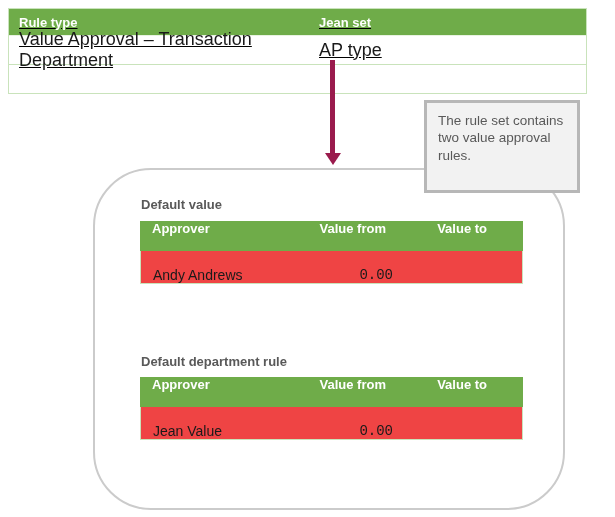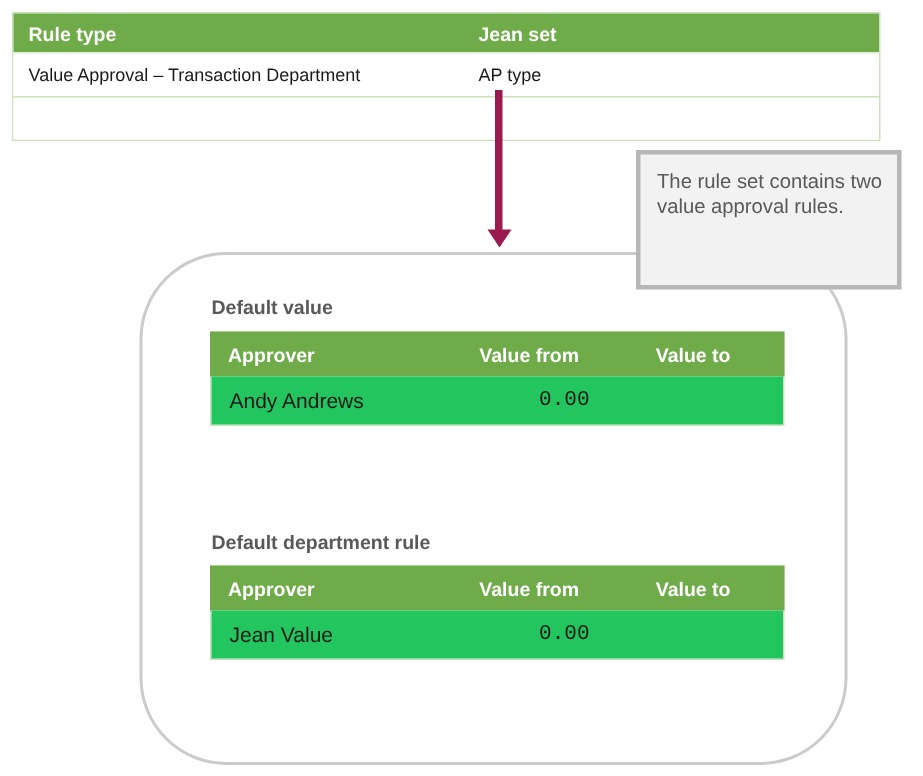--- a/index.html
+++ b/index.html
@@ -4,49 +4,49 @@
 <style>
   html, body { margin:0; padding:0; background:#ffffff; }
   .page {
     position:relative; width:615px; height:517px; background:#ffffff;
     font-family:"Liberation Sans", "DejaVu Sans", sans-serif; overflow:hidden;
   }
 
   
   .top-table {
     position:absolute; left:8px; top:8px; width:579px;
-    border:1px solid #c9e3bb; box-sizing:border-box; z-index:2;
+    border:1px solid #c9e3bb; box-sizing:border-box; z-index:2;text-decoration:underline;
   }
   .top-table .thead {
     display:flex; align-items:center; height:26px;
     background:#6fac49; color:#ffffff; font-weight:bold; font-size:13px;
   }
   .top-table .trow {
     display:flex; align-items:center; height:28px;
-    background:#ffffff; color:#1a1a1a; font-size:12px;
+    background:#ffffff; color:#1a1a1a; font-size:18px;
     border-top:1px solid #c9e3bb;
   }
   .top-table .trow.first { border-top:1px solid #e9f3e2; }
   .top-table .c1 { width:310px; padding-left:10px; box-sizing:border-box; }
   .top-table .c2 { flex:1; }
 
   
   .arrow-shaft {
     position:absolute; left:330px; top:60px; width:5px; height:94px;
     background:#9a1b4d; z-index:4;
   }
   .arrow-head {
     position:absolute; left:325px; top:153px; width:0; height:0;
     border-left:8px solid transparent; border-right:8px solid transparent;
     border-top:12px solid #9a1b4d; z-index:4;
   }
 
   
   .callout {
-    position:absolute; left:424px; top:100px; width:177px; height:93px;
+    position:absolute; left:424px; top:100px; width:156px; height:93px;
     box-sizing:border-box; background:#f2f2f2; border:3px solid #b7b7b7;
     padding:9px 6px 0 11px; color:#595959; font-size:13.5px; line-height:1.28;
     z-index:5;
   }
 
   
   .panel {
     position:absolute; left:93px; top:168px; width:472px; height:342px;
     box-sizing:border-box; background:#ffffff;
     border:2px solid #cbcbcb; border-radius:58px; z-index:1;
@@ -55,27 +55,27 @@
   
   .inner-label {
     position:absolute; left:141px; font-weight:bold; font-size:13px;
     color:#595959; z-index:2;
   }
   .inner-table {
     position:absolute; left:140px; width:383px;
     border:1px solid #c9e3bb; box-sizing:border-box; z-index:2; background:#fff;
   }
   .inner-table .thead {
-    display:flex; align-items:center; height:30px;
+    display:flex; align-items:flex-start; height:30px;
     background:#6fac49; color:#ffffff; font-weight:bold; font-size:13px;
     margin:-1px -1px 0 -1px;
   }
   .inner-table .trow {
-    display:flex; align-items:center; height:32px;
-    background:#22c55e; color:#1a1a1a; font-size:14px;
+    display:flex; align-items:flex-end; height:32px;
+    background:#ef4444; color:#1a1a1a; font-size:14px;
   }
   .inner-table .thead .ca { flex:1; padding-left:12px; }
   .inner-table .thead .cb { width:90px; text-align:right; padding-right:8px; }
   .inner-table .thead .cc { width:93px; text-align:right; padding-right:8px; }
   .inner-table .thead .sp { width:28px; }
   .inner-table .trow .ca { flex:1; padding-left:12px; }
   .inner-table .trow .cb { width:98px; text-align:right;font-family:Liberation Mono, monospace; }
   .inner-table .trow .cc { width:93px; text-align:right; padding-right:8px; }
   .inner-table .trow .sp { width:28px; }
 </style>

